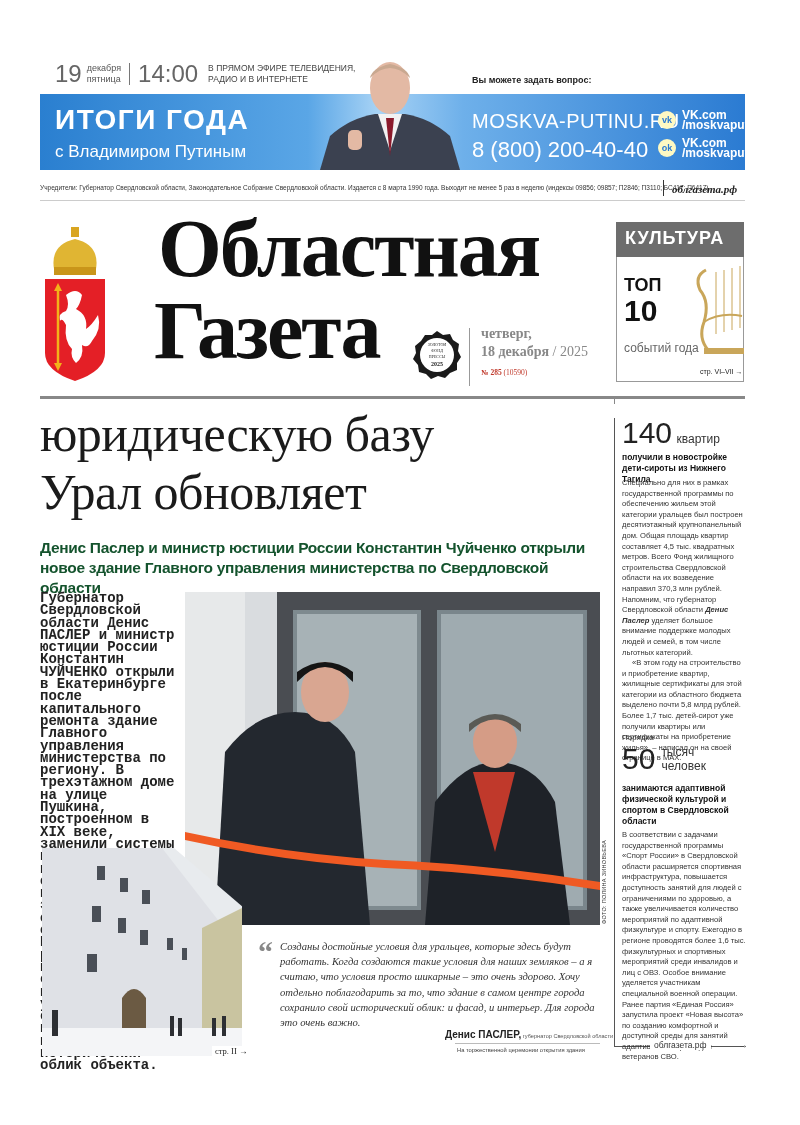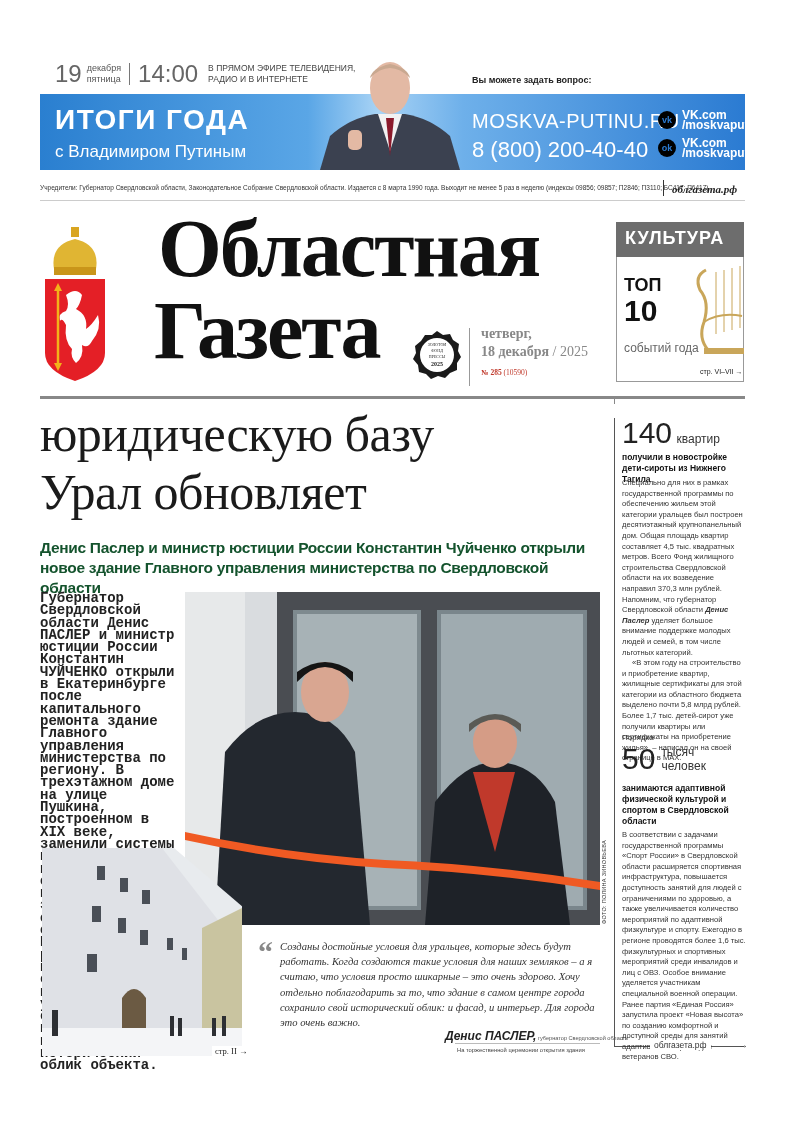--- a/index.html
+++ b/index.html
@@ -14,21 +14,21 @@
   .ad-time { font-size: 24px; color: #666; line-height: 1; }
   .ad-live { font-size: 8.5px; line-height: 11px; margin-left: 10px; color: #444; text-transform: uppercase; }
   .ad-ask { left: 472px; top: 75px; font-size: 9px; font-weight: bold; color: #222; }
   .ad-banner { left: 40px; top: 94px; width: 705px; height: 76px; background: linear-gradient(90deg, #2a7fd0 0%, #5aa6e6 38%, #a8d3f5 48%, #6eb0ea 60%, #2b7bd2 100%); }
   .ad-title { left: 55px; top: 104px; font-size: 28px; font-weight: bold; color: #fff; letter-spacing: 1.5px; }
   .ad-sub { left: 55px; top: 142px; font-size: 17px; font-weight: normal; color: #fff; }
   .ad-person { left: 320px; top: 56px; width: 140px; height: 114px; }
   .ad-site { left: 472px; top: 110px; font-size: 20px; color: #fff; letter-spacing: 0.5px; }
   .ad-phone { left: 472px; top: 137px; font-size: 22px; color: #fff; }
   .ad-vk { left: 658px; display: flex; align-items: center; }
-  .ad-vk .circ { width: 18px; height: 18px; border-radius: 50%; background: #000000; color: #2b7bd2; font-size: 9px; font-weight: bold; display: flex; align-items: center; justify-content: center; }
+  .ad-vk .circ { width: 18px; height: 18px; border-radius: 50%; background: #fef9c3; color: #2b7bd2; font-size: 9px; font-weight: bold; display: flex; align-items: center; justify-content: center; }
   .ad-vk .txt { margin-left: 6px; font-size: 12px; line-height: 10px; color: #fff; font-weight: bold; }
 
   
   .founders { left: 40px; top: 184px; font-size: 6.5px; color: #333; width: 620px; white-space: nowrap; }
   .founders-sep { left: 663px; top: 180px; width: 1px; height: 16px; background: #333; }
   .site-top { left: 672px; top: 183px; font-family: "Liberation Serif", serif; font-style: italic; font-weight: bold; font-size: 11px; color: #222; }
   .rule-thin { left: 40px; top: 200px; width: 705px; height: 1px; background: #ccc; }
 
   
   .coat { left: 42px; top: 225px; width: 66px; height: 158px; }
@@ -66,21 +66,21 @@
   .photo-credit { left: 601px; top: 840px; writing-mode: vertical-rl; transform: rotate(180deg); font-size: 5.5px; color: #333; letter-spacing: 0.3px; }
 
   
   .photo2 { left: 42px; top: 848px; width: 200px; height: 208px; overflow: hidden; clip-path: polygon(0 0, 66% 0, 100% 28%, 100% 100%, 0 100%); }
   .photo2-pages { left: 212px; top: 1046px; font-family: "Liberation Serif", serif; font-size: 8.5px; color: #222; background: #fff; padding: 0 3px; }
 
   
   .quote-mark { left: 258px; top: 937px; font-family: "Liberation Serif", serif; font-size: 30px; font-weight: bold; color: #888; line-height: 1; }
   .quote { left: 280px; top: 939px; width: 320px; font-family: "Liberation Serif", serif; font-style: italic; font-size: 10.6px; line-height: 15.2px; color: #333; }
   .quote-author { left: 445px; top: 1029px; width: 155px; text-align: right; font-size: 7.6px; color: #222; white-space: nowrap; }
-  .quote-author b { font-weight: bold; font-size: 12px; font-style: italic; }
+  .quote-author b { font-weight: bold; font-size: 10px; }
   .quote-author span { font-size: 5.6px; color: #555; }
   .quote-rule { left: 455px; top: 1043px; width: 145px; height: 1px; background: #bbb; }
   .caption { left: 457px; top: 1047px; font-size: 5.8px; color: #444; }
 
   
   .side-line { left: 614px; top: 418px; width: 1px; height: 628px; background: #555; }
   .side-bottom { left: 614px; top: 1046px; width: 130px; height: 1px; background: #555; }
   .s-num { font-size: 30px; color: #222; line-height: 1; font-weight: 300; }
   .s-unit { font-size: 12px; color: #333; }
   .s-bold { font-size: 8.5px; line-height: 11px; font-weight: bold; color: #111; }

